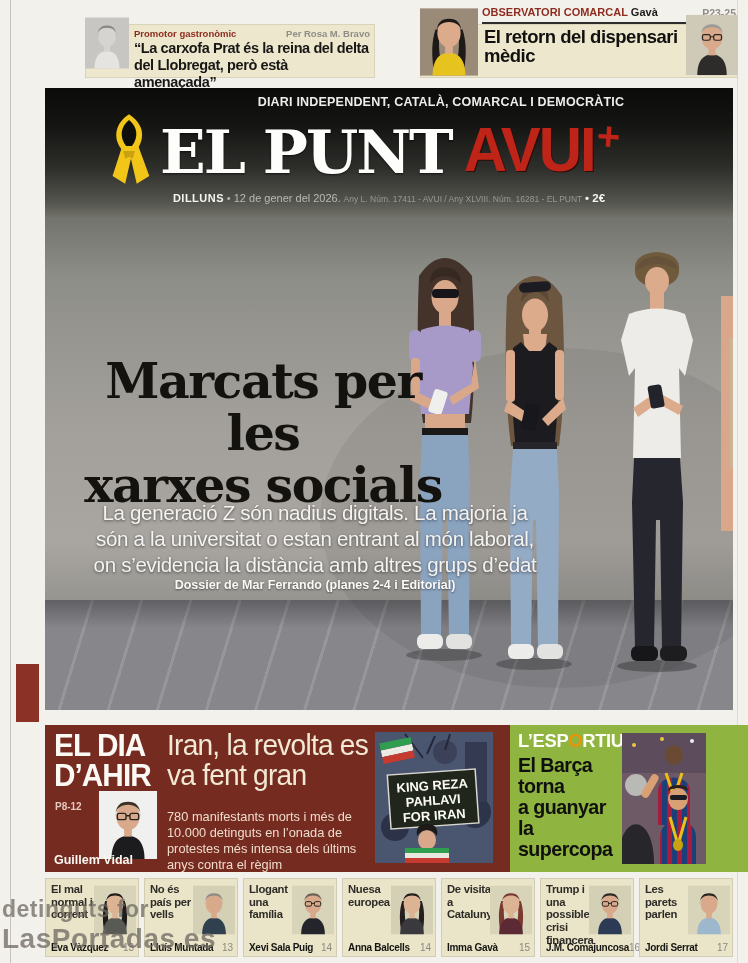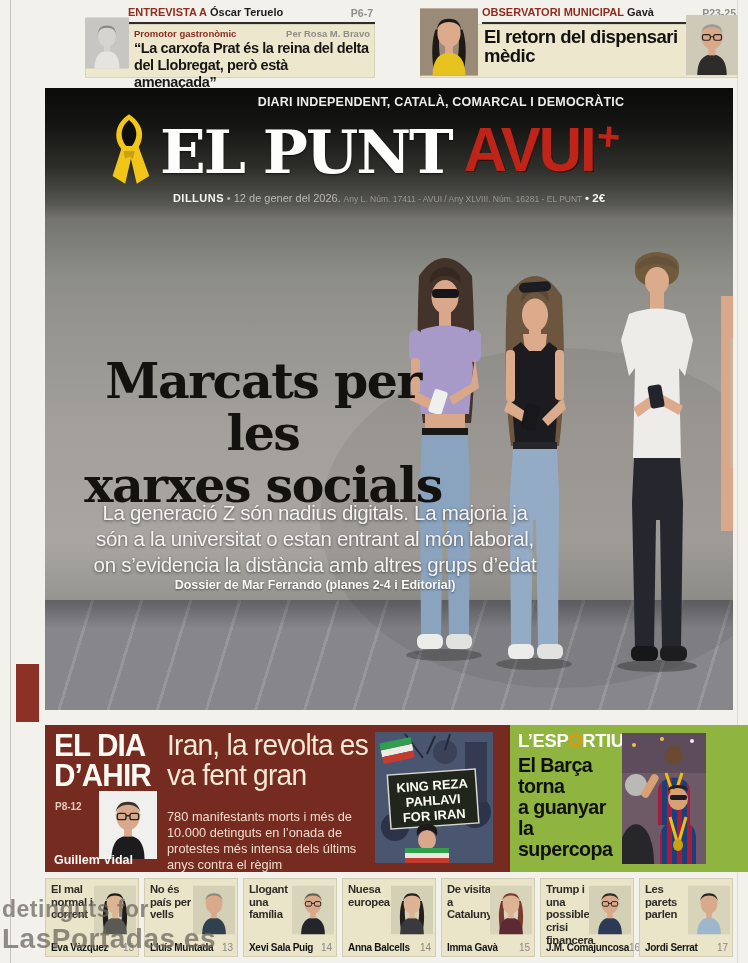--- a/index.html
+++ b/index.html
@@ -132,41 +132,37 @@
       </g>
     </symbol>
   </defs>
 </svg>
 
 <div class="abs page-edge-left"></div>
 <div class="abs page-edge-right"></div>
 <div class="abs margin-block"></div>
 
 <div class="abs teaser teaser-left">
-  <div class="t-header">
-    <span class="t-kicker">ENTREVISTA A</span><span class="t-subject">Óscar Teruelo</span>
-    <span class="t-pages">P6-7</span>
-  </div>
   <div class="t-box"></div>
   <svg class="abs t-photo tl-photo" viewBox="0 0 60 70" style="--bg:#c8c6c2;--skin:#d6d4d0;--hair:#8a8883;--shirt:#e6e4e0;">
     <use href="#avatar"></use>
   </svg>
   <div class="tl-meta">
     <span class="tl-role">Promotor gastronòmic</span>
     <span class="tl-byline">Per Rosa M. Bravo</span>
   </div>
   <div class="tl-quote">
     <div>“La carxofa Prat és la reina del delta</div>
     <div>del Llobregat, però està amenaçada”</div>
   </div>
 </div>
 
 <div class="abs teaser teaser-right">
   <div class="t-header">
-    <span class="t-kicker">OBSERVATORI MUNICIPAL</span><span class="t-subject">Gavà</span>
+    <span class="t-kicker">OBSERVATORI COMARCAL</span><span class="t-subject">Gavà</span>
     <span class="t-pages">P23-25</span>
   </div>
   <div class="t-box"></div>
   <svg class="abs t-photo tr-photo-l" viewBox="0 0 60 70" style="--bg:#9a8a78;--skin:#dcab8c;--hair:#1d1a18;--shirt:#e6c31f;--long:1;">
     <use href="#avatar"></use>
   </svg>
   <svg class="abs t-photo tr-photo-r" viewBox="0 0 60 70" style="--bg:#cfc9b8;--skin:#d9a98c;--hair:#9a9a96;--shirt:#2e2c2a;--glasses:1;">
     <use href="#avatar"></use>
   </svg>
   <div class="tr-headline">El retorn del dispensari mèdic</div>

